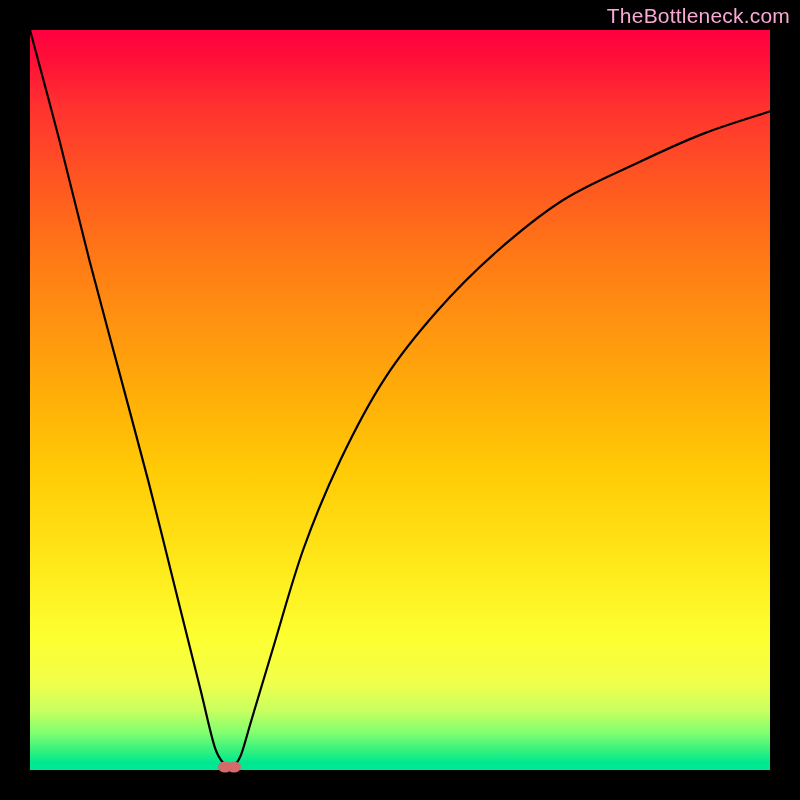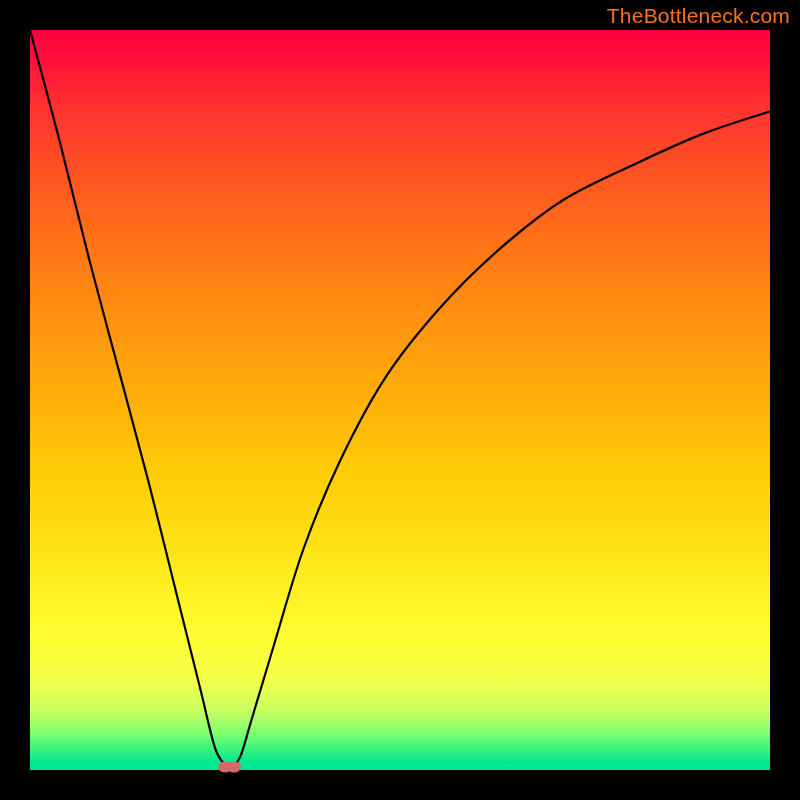--- a/index.html
+++ b/index.html
@@ -54,21 +54,21 @@
     width: 14px;
     height: 11px;
     border-radius: 50%;
     background: #d56a6a;
     transform: translate(-50%, -50%);
   }
   .watermark {
     position: absolute;
     top: 4px;
     right: 10px;
-    color: #f97316;
+    color: #f9a8d4;
     font-size: 21px;
     letter-spacing: 0.2px;
   }
 </style>
 </head>
 <body>
 
 <div class="outer">
   <div class="watermark">TheBottleneck.com</div>
   <div class="plot">

